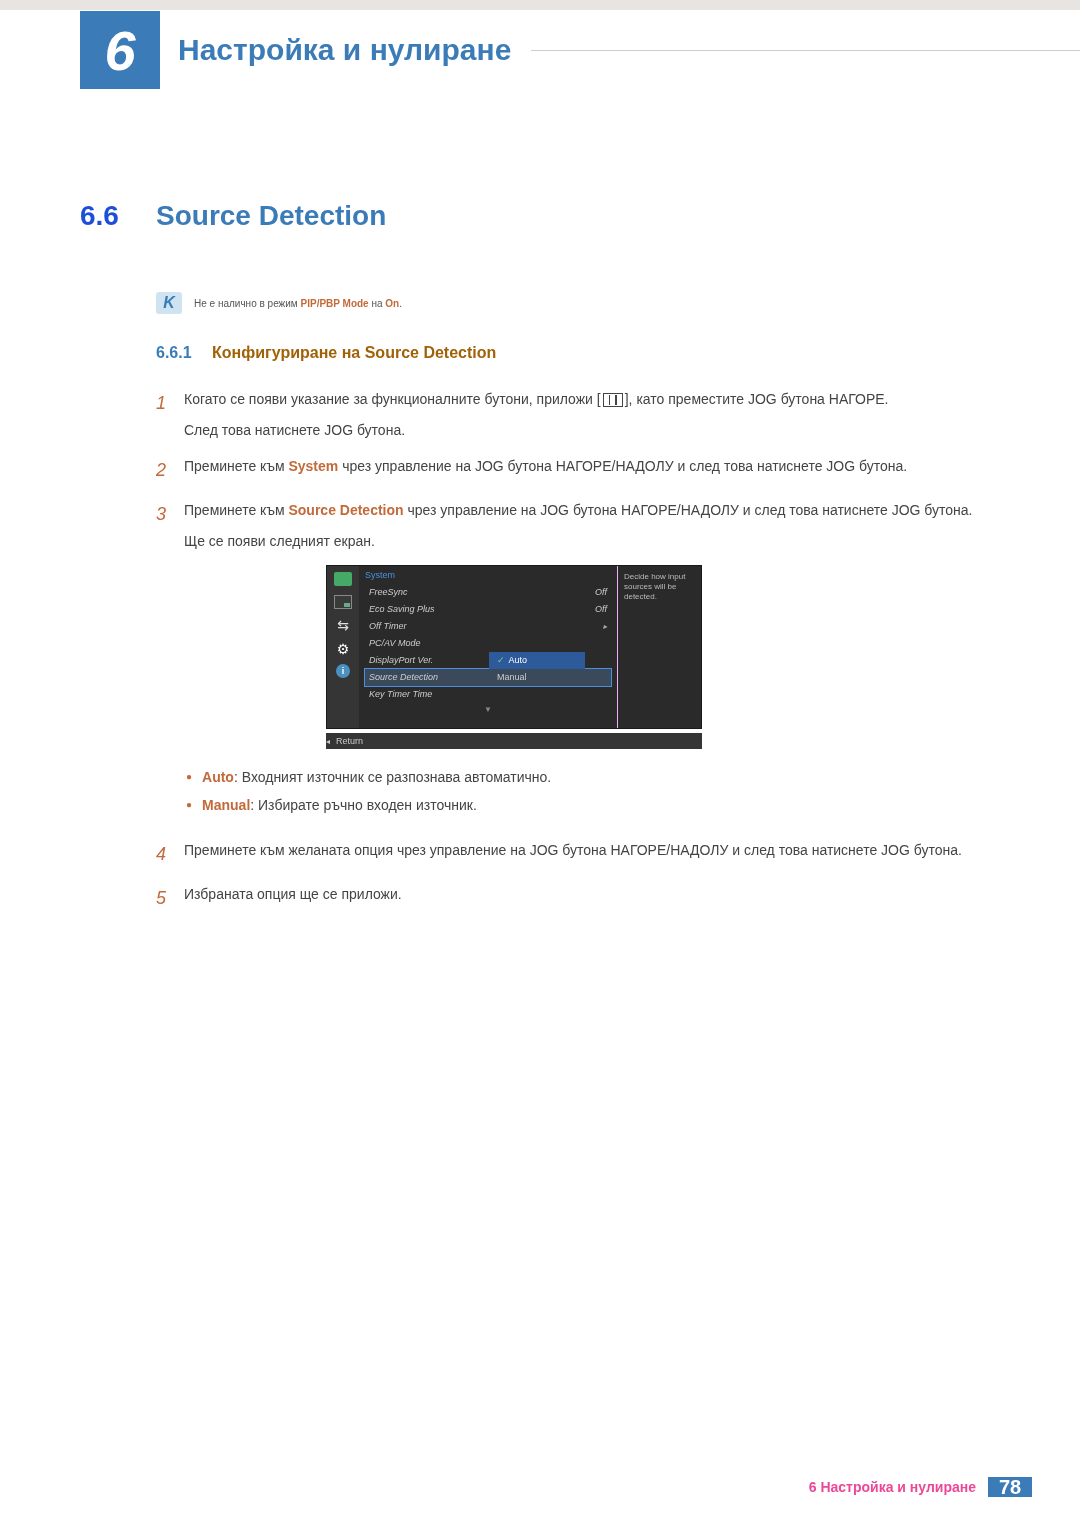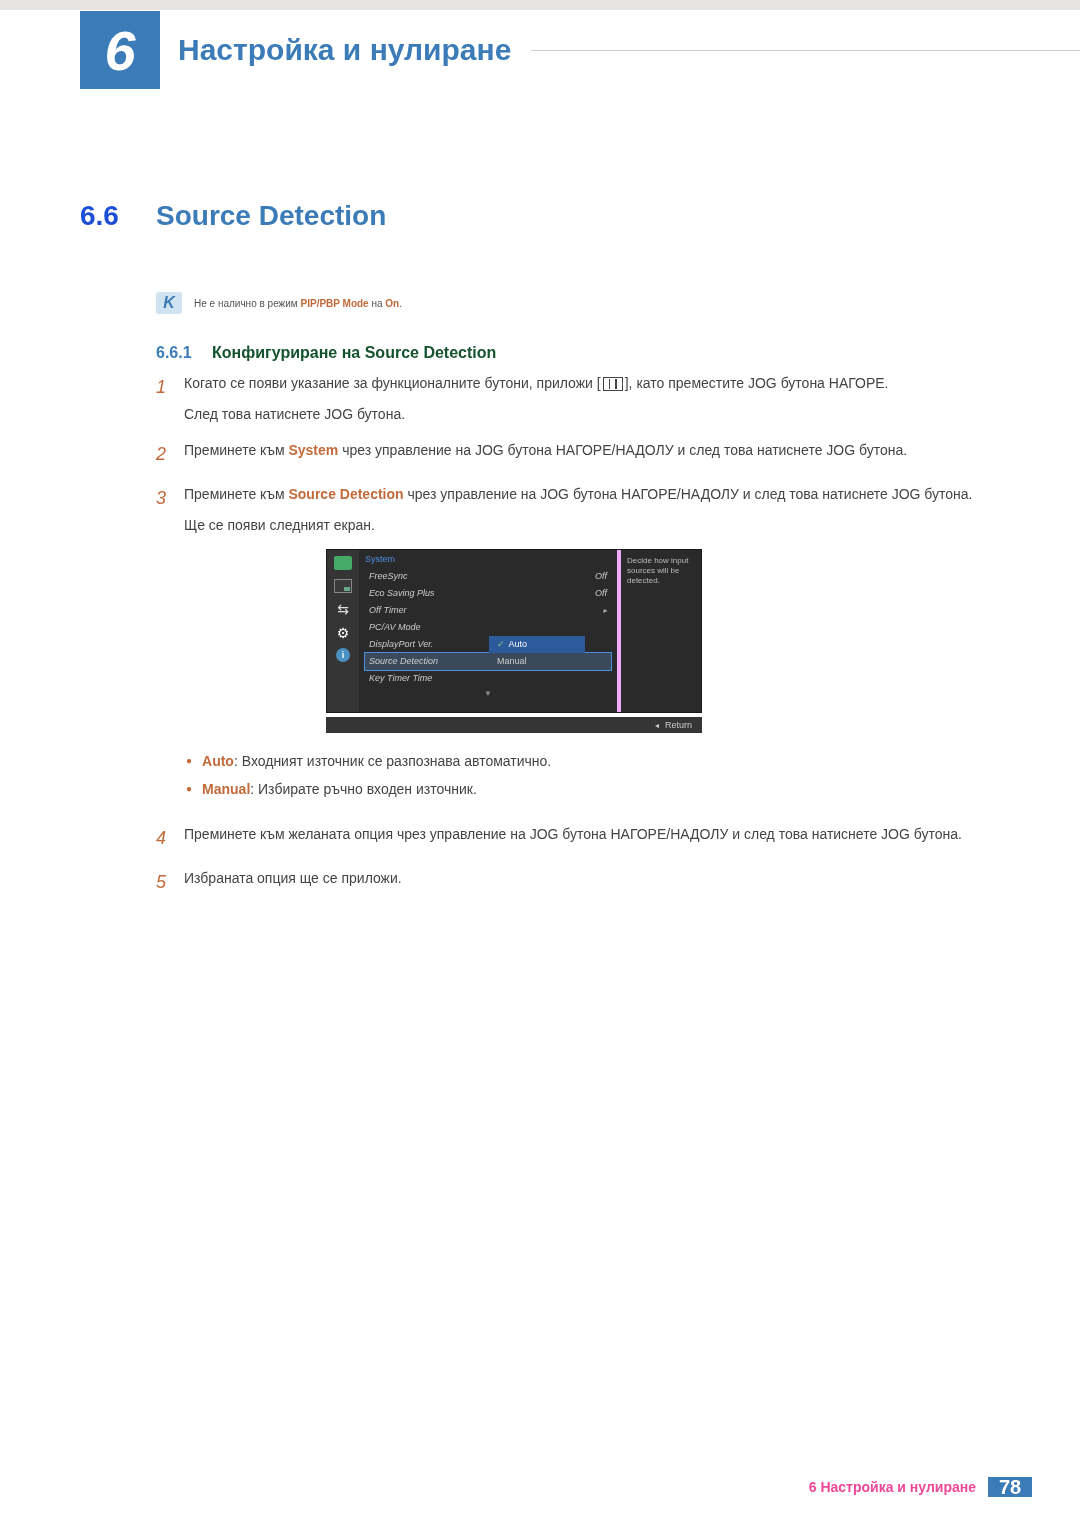--- a/index.html
+++ b/index.html
@@ -44,23 +44,23 @@
   .intro { font-size: 14px; color: #333; margin-bottom: 18px; }
   .intro .bold { font-weight: bold; color: #c26a3a; }
   .note-row { display: flex; align-items: center; margin-bottom: 30px; }
   .note-icon {
     width: 26px; height: 22px; background: #cfe3f0; border-radius: 3px;
     display: flex; align-items: center; justify-content: center; margin-right: 12px;
     color: #3b7cb8; font-style: italic; font-weight: bold;
   }
   .note-text { font-size: 10px; color: #555; }
   .note-text .orange { color: #c26a3a; font-weight: bold; }
-  .subsection { display: flex; align-items: center; margin-bottom: 8px; }
+  .subsection { display: flex; align-items: center; margin-bottom: 24px; }
   .sub-num { color: #3b7cb8; font-weight: bold; font-size: 16px; width: 56px; }
-  .sub-title { color: #14532d; font-weight: bold; font-size: 16px; }
+  .sub-title { color: #a16207; font-weight: bold; font-size: 16px; }
   .step-list { margin-left: 0; }
   .step { display: flex; margin-bottom: 10px; line-height: 1.9; }
   .step-num {
     width: 28px; color: #c26a3a; font-style: italic; font-size: 18px;
     flex-shrink: 0;
   }
   .step-body { font-size: 14px; color: #444; flex: 1; }
   .step-body .orange { color: #c26a3a; font-weight: bold; }
   .inline-icon {
     display: inline-block; width: 20px; height: 14px;
@@ -98,22 +98,22 @@
   .osd-mid { flex: 1; padding: 4px 6px; position: relative; }
   .osd-menu-title { color: #4a90e2; font-size: 9px; margin-bottom: 4px; }
   .osd-item { display: flex; justify-content: space-between; padding: 2px 4px; height: 17px; align-items: center; font-style: italic; }
   .osd-item.selected { background: #3a4a5a; outline: 1px solid #4a90e2; }
   .osd-item-arrow { color: #aaa; font-size: 8px; }
   .osd-submenu { position: absolute; left: 130px; top: 86px; width: 96px; }
   .osd-sub-item { padding: 3px 8px; height: 17px; display: flex; align-items: center; }
   .osd-sub-item.active { background: #2d5a9a; color: #fff; }
   .osd-sub-item .check { color: #8c8; margin-right: 4px; font-size: 9px; }
   .osd-down-arrow { text-align: center; color: #888; font-size: 8px; margin-top: 2px; }
-  .osd-right { width: 84px; padding: 6px; font-size: 8px; color: #bbb; line-height: 1.3; border-left: 4px solid #f0abfc; }
-  .osd-return { text-align: right; padding: 3px 10px 3px 0; font-size: 9px; color: #ccc; background: #353535; width: 376px; margin-left: 170px; }
+  .osd-right { width: 84px; padding: 6px; font-size: 8px; color: #bbb; line-height: 1.3; border-left: 1px solid #f0abfc; }
+  .osd-return { text-align: left; padding: 3px 10px 3px 0; font-size: 9px; color: #ccc; background: #353535; width: 376px; margin-left: 170px; }
   .osd-return-back { margin-right: 6px; font-size: 8px; }
 
   
   .footer {
     position: absolute; bottom: 30px; right: 48px;
     display: flex; align-items: center;
   }
   .footer-text { font-size: 14px; color: #ec4899; font-weight: bold; margin-right: 12px; }
   .footer-page {
     width: 44px; height: 20px; background: #3b7cb8; color: #fff;

